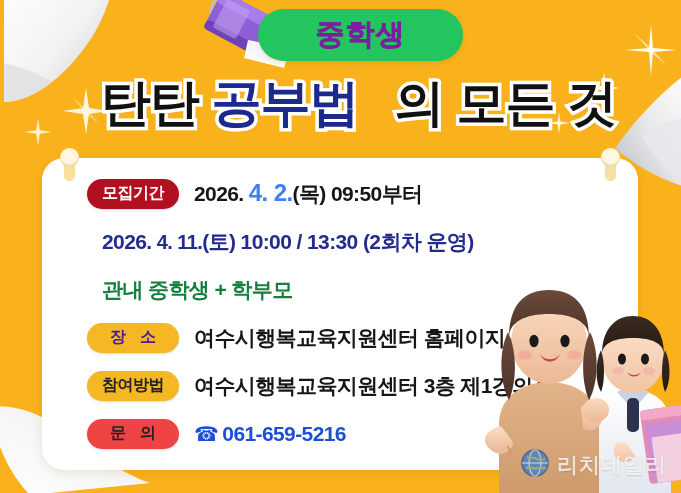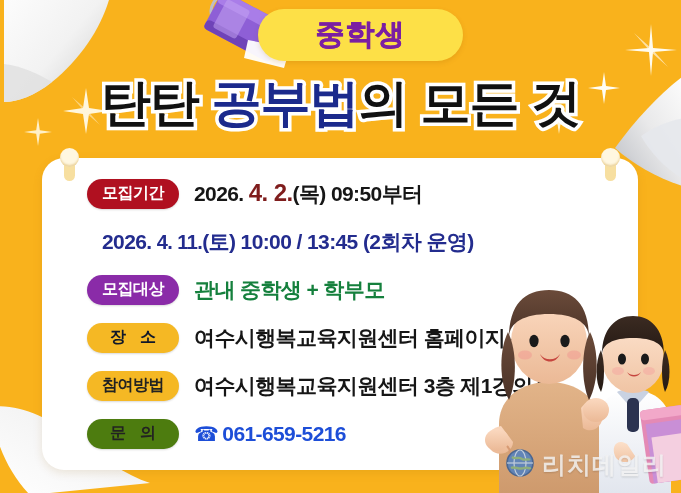--- a/index.html
+++ b/index.html
@@ -16,41 +16,41 @@
 
   
   .sparkle{position:absolute;pointer-events:none;}
 
   
   #clip{position:absolute;left:186px;top:-16px;width:120px;height:88px;}
 
   
   #badge{
     position:absolute;left:258px;top:9px;width:205px;height:52px;
-    background:#fde047;border-radius:26px;
+    background:#22c55e;border-radius:26px;
     display:flex;align-items:center;justify-content:center;
     box-shadow:0 2px 5px rgba(140,80,0,.16);
     z-index:5;
   }
   #badge-text{
     font-size:29px;font-weight:bold;color:#7B1FA2;letter-spacing:1px;
     -webkit-text-stroke:0.6px #7B1FA2;
   }
 
   
   #headline{
     position:absolute;left:0;top:70px;width:681px;text-align:center;
     font-size:50px;font-weight:bold;letter-spacing:-1px;white-space:nowrap;
     z-index:5;
   }
   #headline span{
     -webkit-text-stroke:7px #FFFFFF;paint-order:stroke fill;
     text-shadow:0 3px 0 rgba(255,255,255,.9);
   }
-  .hl-dark{color:#111111;}
+  .hl-dark{color:#111111;margin-left:36px;}
   .hl-blue{color:#1B2A8C;margin-top:17px;}
 
   
   #card{
     position:absolute;left:42px;top:158px;width:596px;height:312px;
     background:#FFFFFF;border-radius:22px;
     box-shadow:0 3px 10px rgba(150,90,0,.13);
     z-index:4;
   }
   .pin{
@@ -87,21 +87,21 @@
 
   
   #chars{position:absolute;right:-6px;bottom:0;width:210px;height:235px;z-index:8;}
 
   
   #watermark{
     position:absolute;right:14px;bottom:8px;height:40px;
     display:flex;align-items:center;gap:7px;z-index:9;opacity:.82;
   }
   #wm-text{
-    font-size:24px;font-weight:bold;color:#F2F2F2;letter-spacing:1px;
+    font-size:21px;font-weight:bold;color:#F2F2F2;letter-spacing:1px;
     text-shadow:0 1px 2px rgba(0,0,0,.18);
   }
 </style>
 </head>
 <body>
 
 <div id="poster">
 
   <div class="curl" style="left:-6px;top:-10px;width:160px;height:120px;">
     <svg width="160" height="120" viewBox="0 0 160 120">
@@ -213,39 +213,38 @@
       <div class="pin-body"></div>
         <div class="pin-head"></div>
     </div>
     <div class="pin" style="right:18px;top:-10px;">
       <div class="pin-body"></div>
         <div class="pin-head"></div>
     </div>
     <div id="rows">
         <div class="row">
           <div class="tag" style="background: rgb(176, 16, 32); color: rgb(255, 255, 255);">모집기간</div>
-          <div class="val" style="color: rgb(22, 22, 22);"><span>2026. </span><span style="color: #7f1d1d; font-size: 24px;">4. 2.</span><span>(목) 09:50부터</span></div>
-        </div>
-        <div class="row">
-          <div class="val" style="color: rgb(35, 44, 142);"><span>2026. </span><span style="color: rgb(35, 44, 142); font-size: 20px;">4. 11.</span><span>(토) 10:00 / 13:45 (2회차 운영)</span></div>
-        </div>
-        <div class="row">
-          <div class="tag" style="background: rgb(138, 43, 168); color: rgb(255, 255, 255);">모집대상</div>
+          <div class="val" style="color: rgb(22, 22, 22);"><span>2026. </span><span style="color: #3b82f6; font-size: 24px;">4. 2.</span><span>(목) 09:50부터</span></div>
+        </div>
+        <div class="row">
+          <div class="val" style="color: rgb(35, 44, 142);"><span>2026. </span><span style="color: rgb(35, 44, 142); font-size: 20px;">4. 11.</span><span>(토) 10:00 / 13:30 (2회차 운영)</span></div>
+        </div>
+        <div class="row">
           <div class="val" style="color: #15803d;"><span>관내 중학생 + 학부모</span></div>
         </div>
         <div class="row">
-          <div class="tag spaced" style="background: rgb(245, 184, 36); color: #0f172a; font-family: Liberation Serif, serif;">장소</div>
+          <div class="tag spaced" style="background: rgb(245, 184, 36); color: #4c1d95; font-family: Liberation Serif, serif;">장소</div>
           <div class="val" style="color: rgb(22, 22, 22);"><span>여수시행복교육지원센터 홈페이지 신청</span></div>
         </div>
         <div class="row">
           <div class="tag" style="background: rgb(245, 184, 36); color: rgb(34, 34, 34);">참여방법</div>
           <div class="val" style="color: rgb(22, 22, 22);"><span>여수시행복교육지원센터 3층 제1강의실</span></div>
         </div>
         <div class="row">
-          <div class="tag spaced" style="background: #4d7c0f; color: rgb(34, 34, 34);">문의</div>
+          <div class="tag spaced" style="background: #ef4444; color: rgb(34, 34, 34);">문의</div>
           <div class="val" style="color: #1d4ed8;"><span class="phone-ico">☎</span><span>061-659-5216</span></div>
         </div>
       </div>
   </div>
 
   <div id="chars">
     <svg width="210" height="235" viewBox="0 0 210 235">
       <defs>
         <linearGradient id="skinA" x1="0" y1="0" x2="0" y2="1">
           <stop offset="0%" stop-color="#FBD9C0"></stop>

